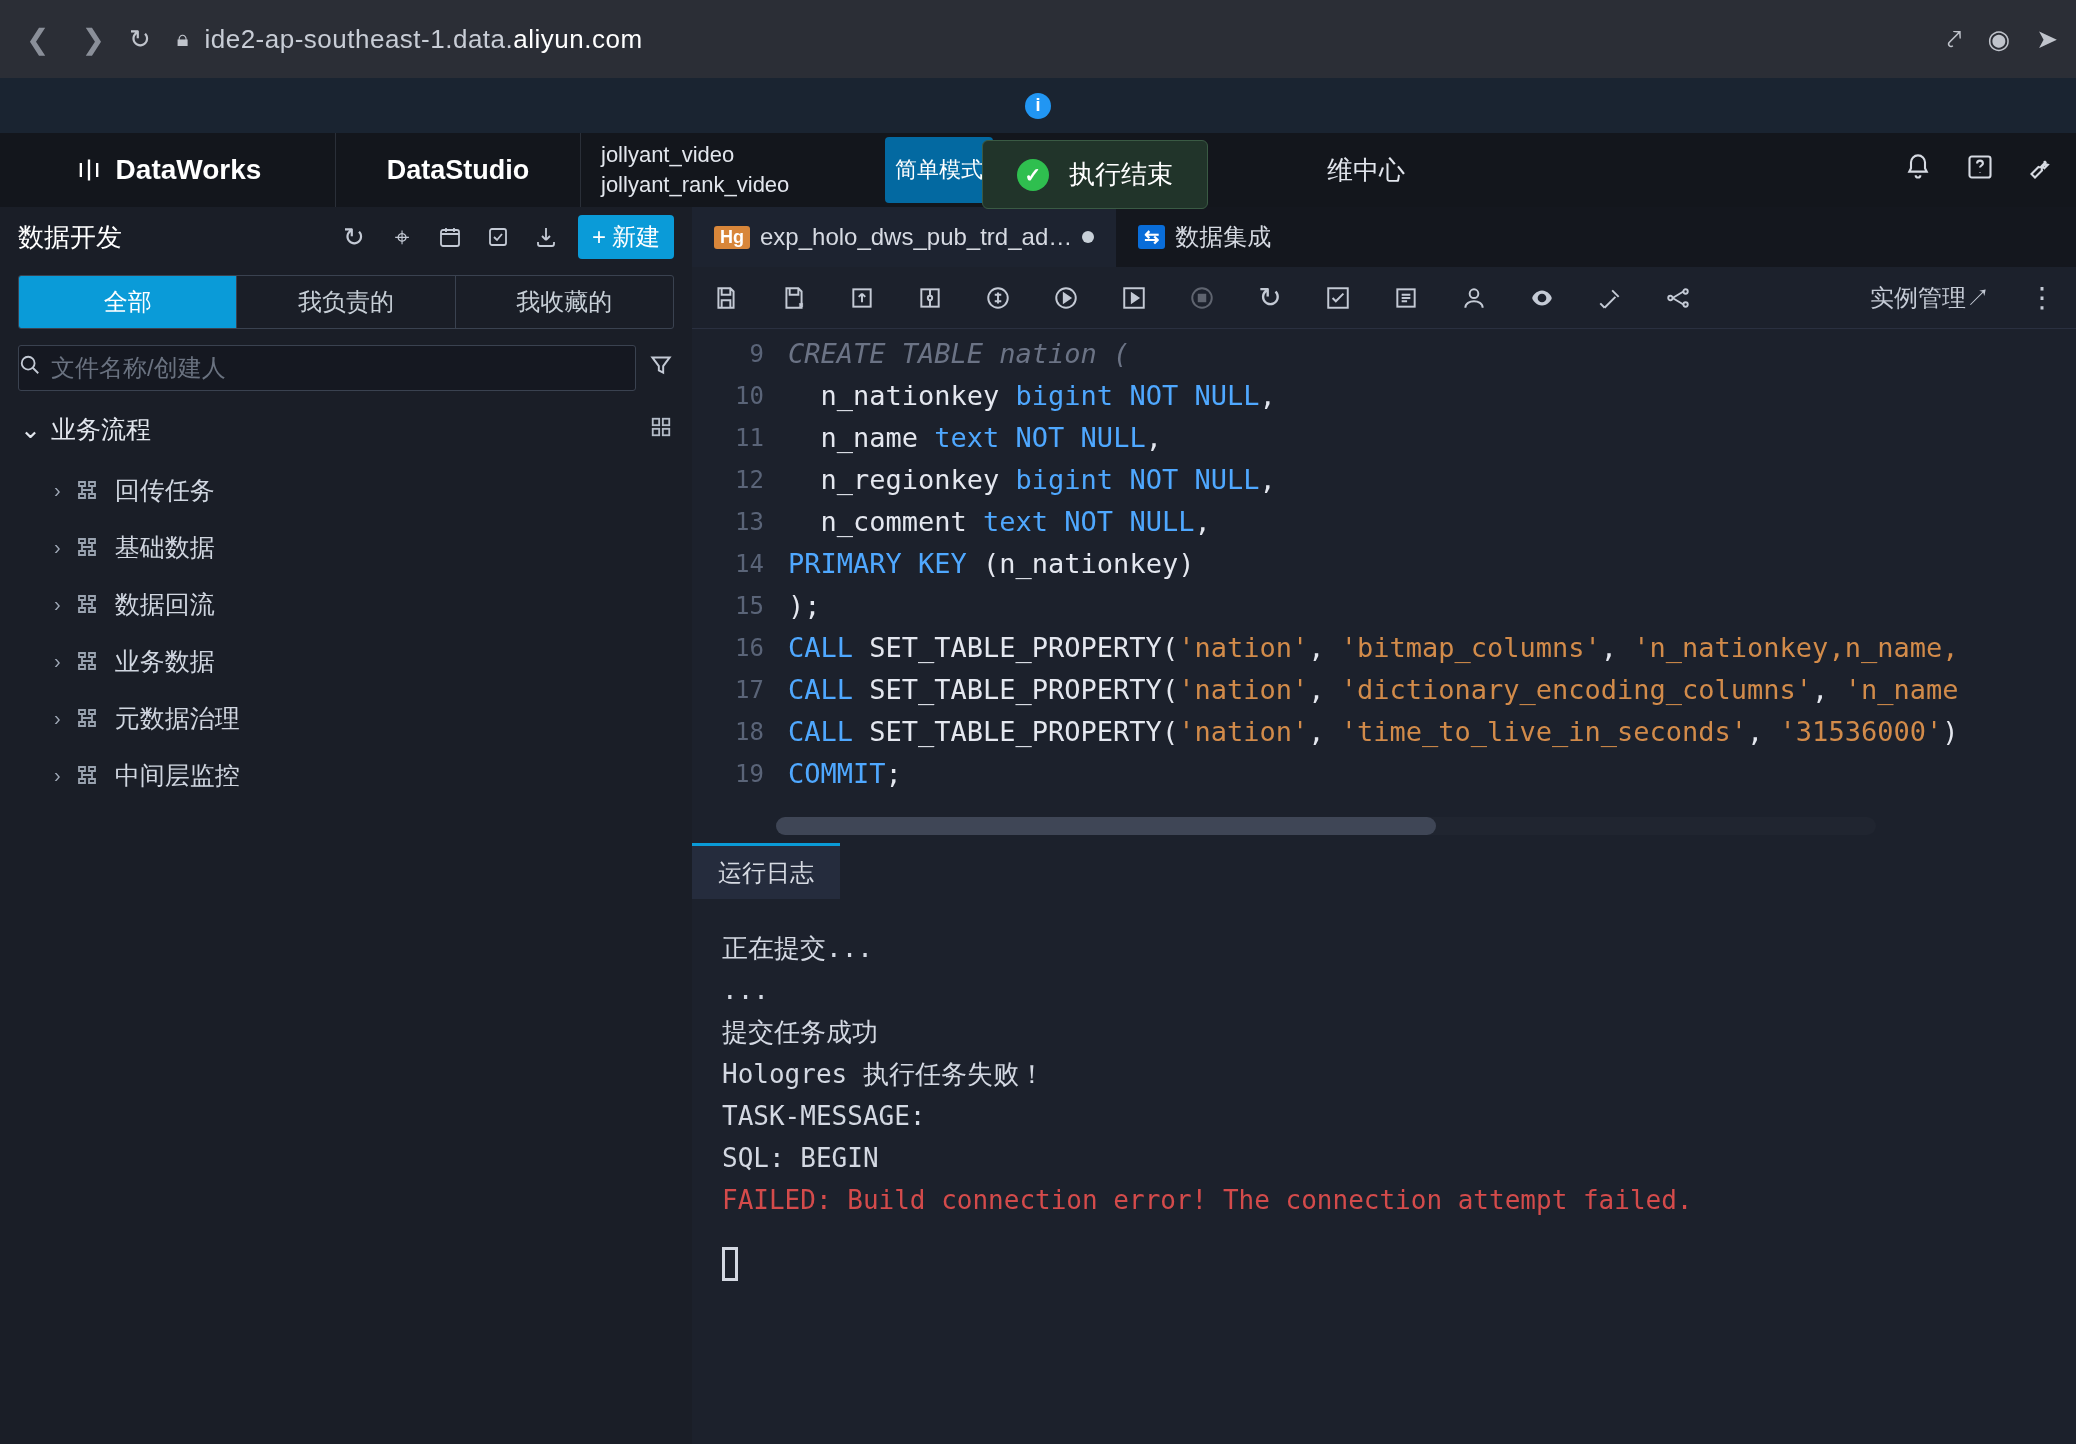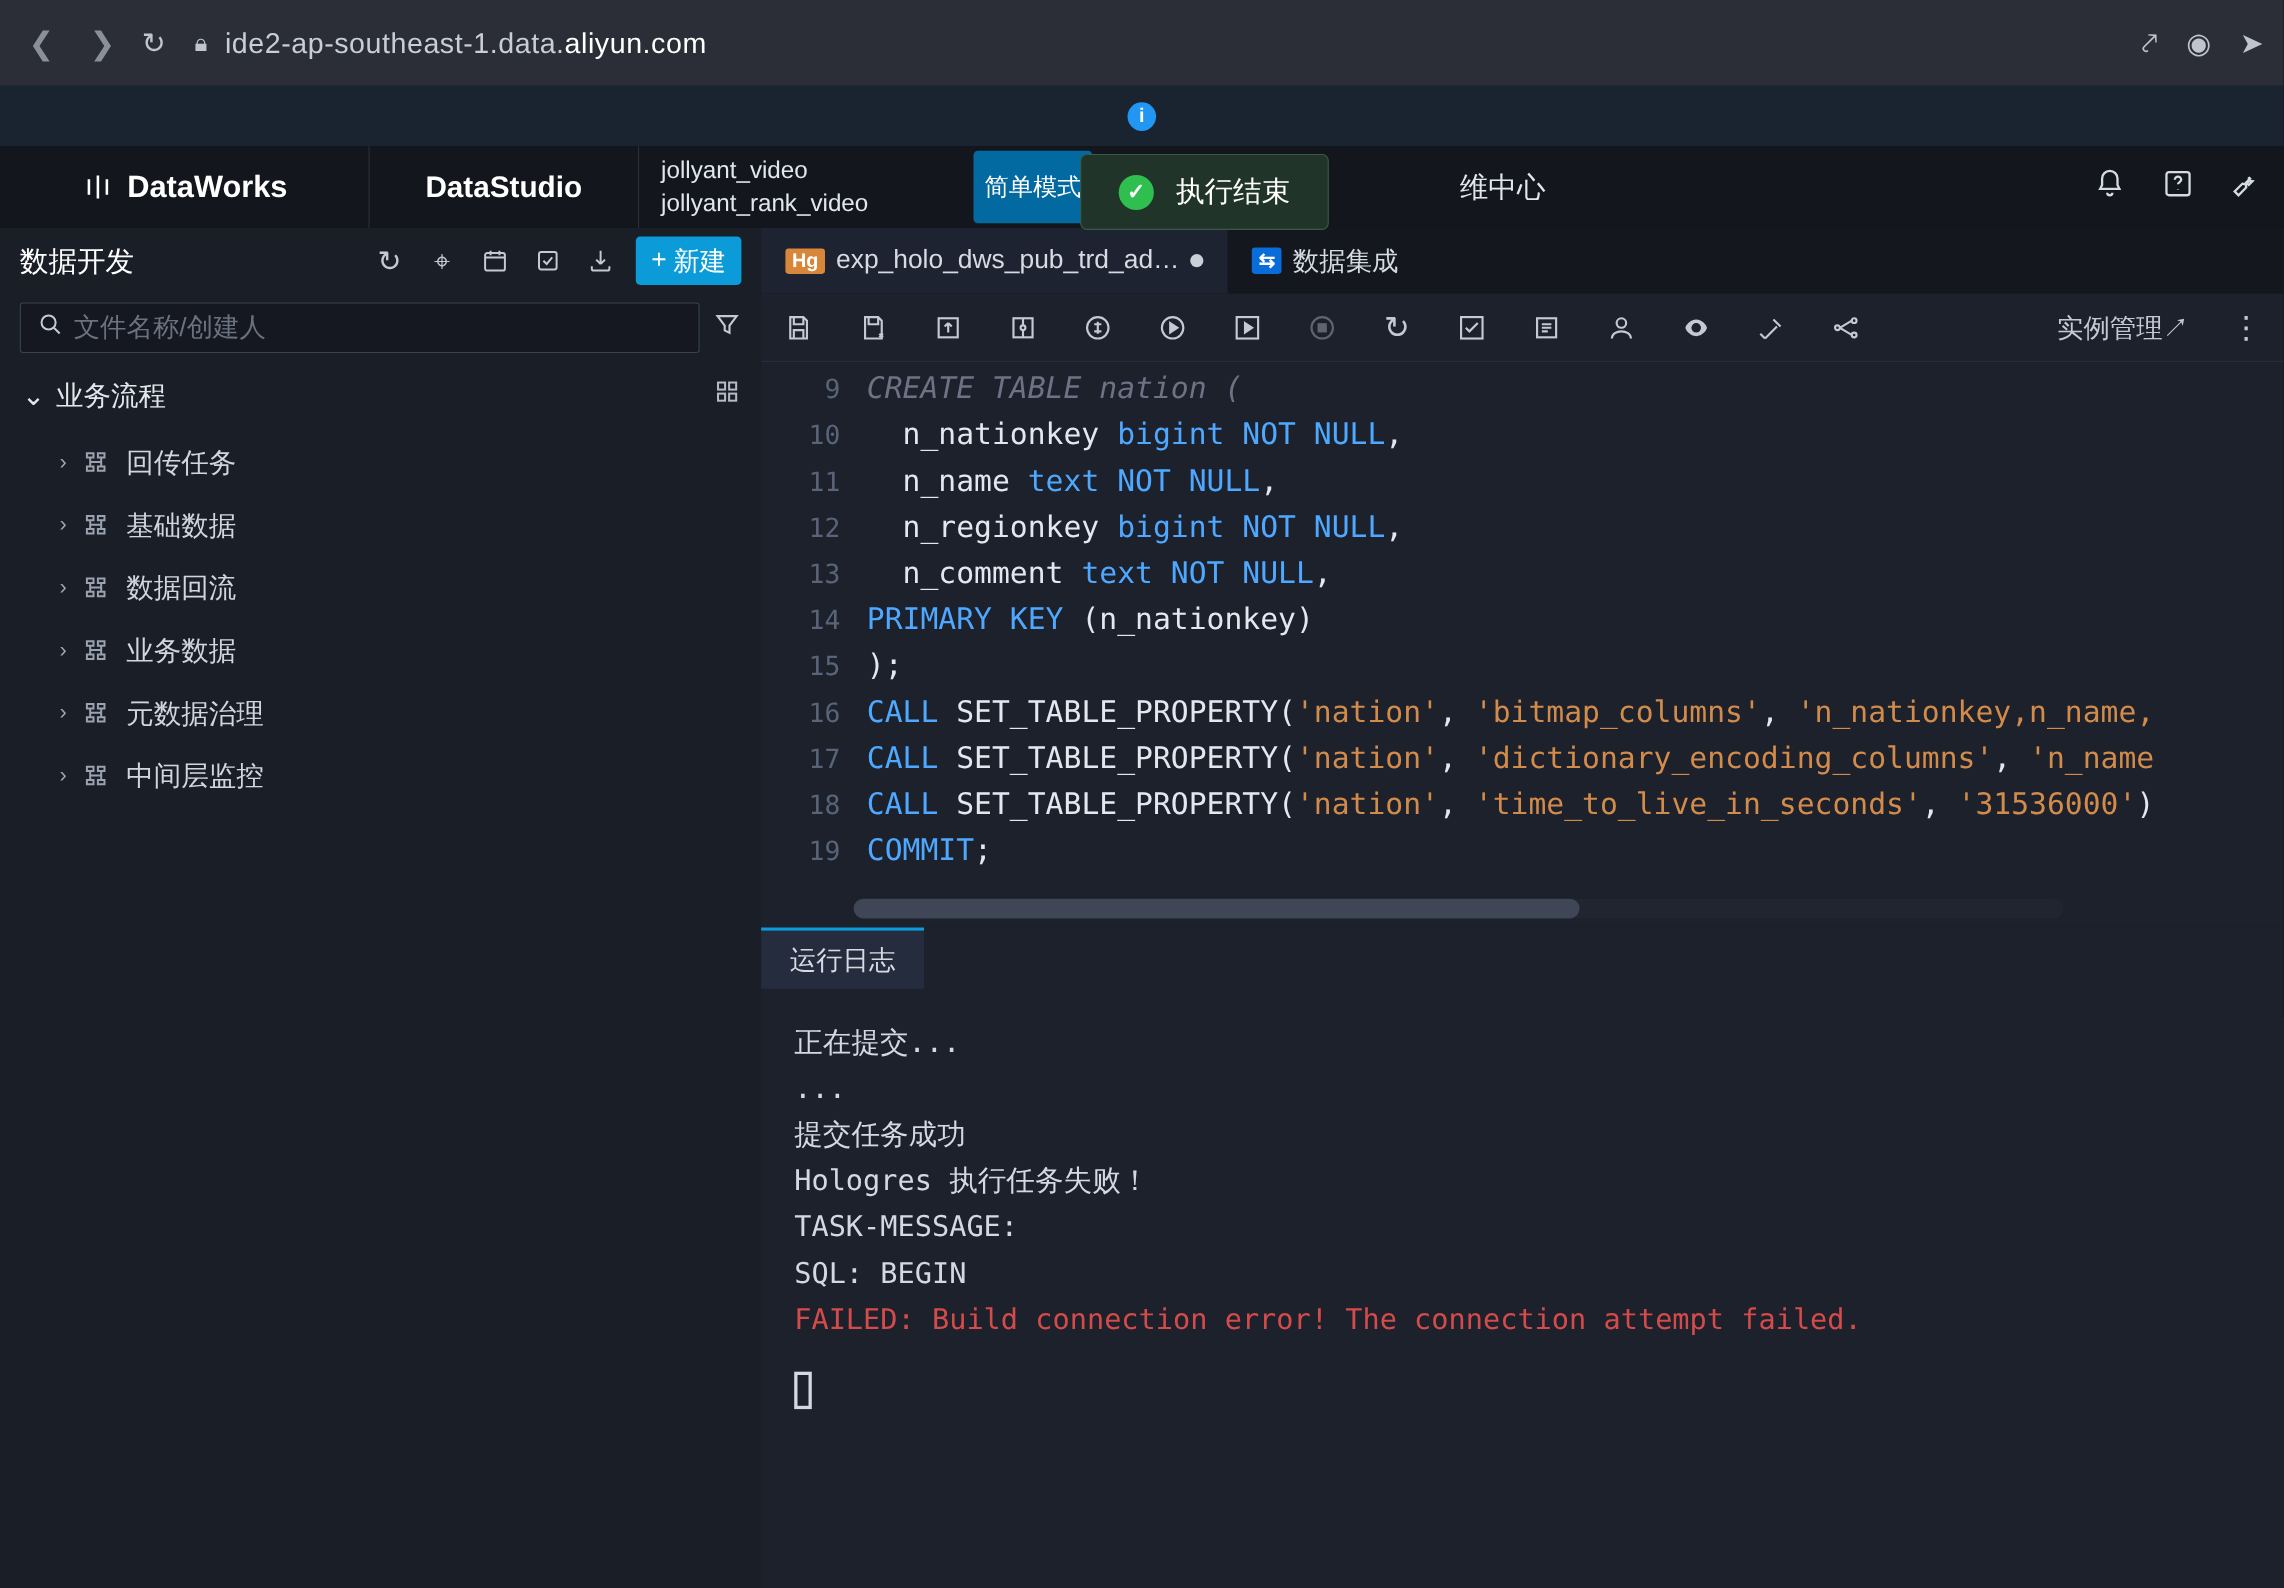--- a/index.html
+++ b/index.html
@@ -180,21 +180,21 @@
   .search-row {
     display: flex; align-items: center;
     margin: 8px 18px;
     gap: 12px;
   }
   .search-box {
     flex: 1;
     display: flex; align-items: center;
     border: 1px solid #3a4250;
     border-radius: 3px;
-    padding: 8px 16px;
+    padding: 8px 0;
     gap: 10px;
     background: #151821;
   }
   .search-box input {
     flex: 1; background: transparent; border: none; outline: none;
     color: #c8d0d8; font-size: 24px;
   }
   .search-box input::placeholder { color: #6a7280; }
   .filter-icon { color: #c4cad5; font-size: 26px; }
   .tree-header {
@@ -433,20 +433,25 @@
               <path d="M12 3v12m0 0l-4-4m4 4l4-4M4 17v2a2 2 0 002 2h12a2 2 0 002-2v-2"></path>
             </svg>
         </span>
         <span class="new-btn">
           <span>+</span>
           <span>新建</span>
         </span>
       </span>
     </div>
 
+    <div class="sub-tabs">
+      <div class="stab active">全部</div>
+      <div class="stab">我负责的</div>
+      <div class="stab">我收藏的</div>
+    </div>
 
     <div class="search-row">
       <div class="search-box">
         <span>
           <svg width="22" height="22" viewBox="0 0 24 24" fill="none" stroke="#c4cad5" stroke-width="2">
               <circle cx="10" cy="10" r="7"></circle>
               <path d="M21 21l-6-6"></path>
             </svg>
         </span>
         <input placeholder="文件名称/创建人" style="">

